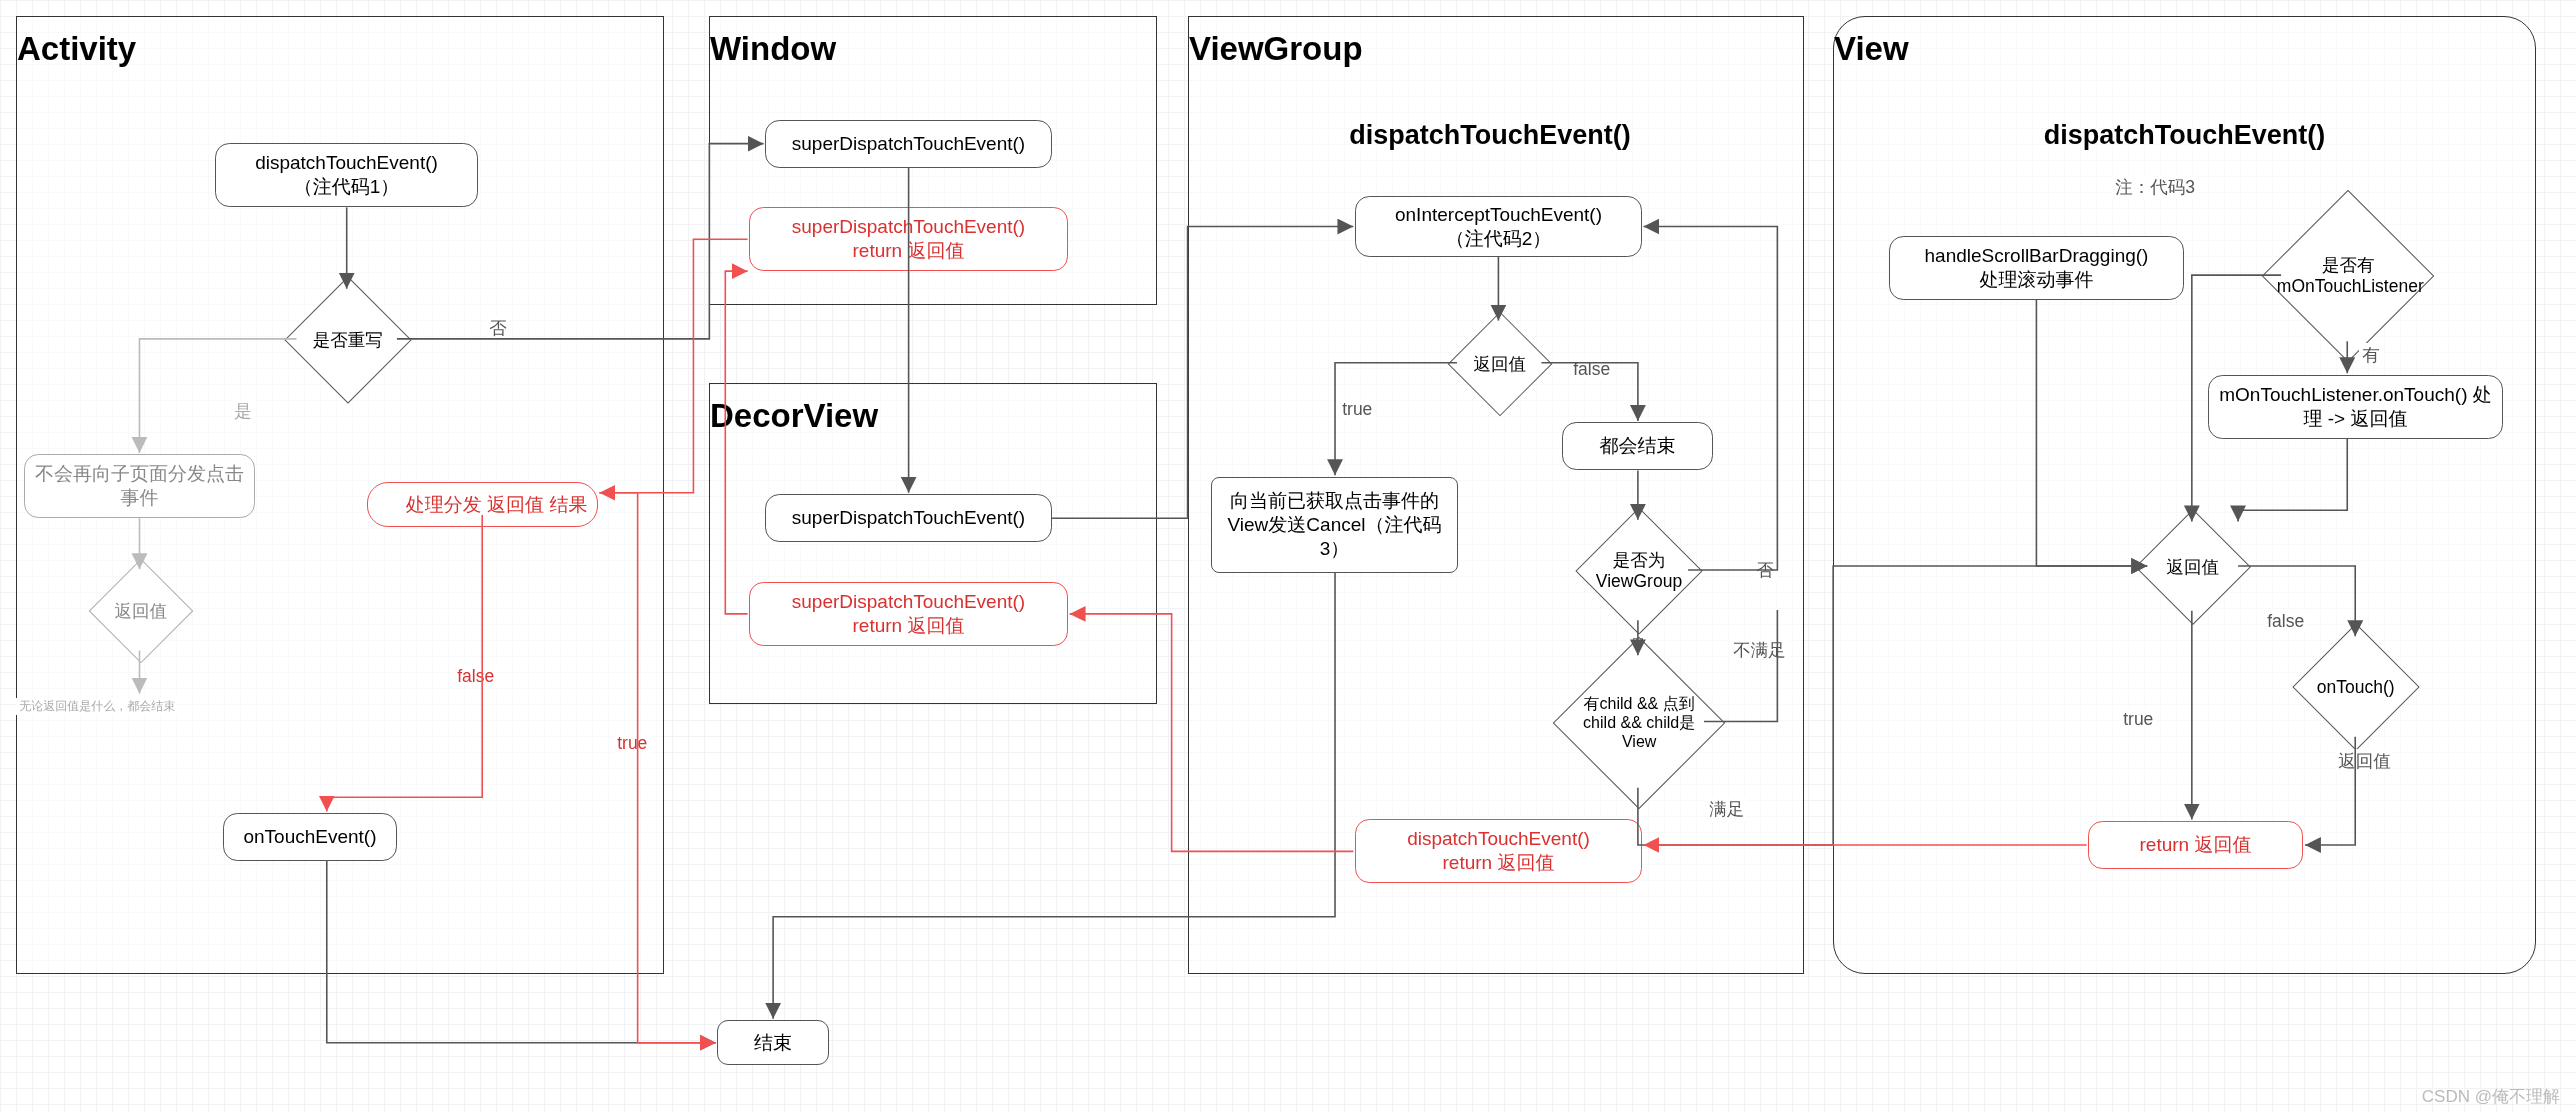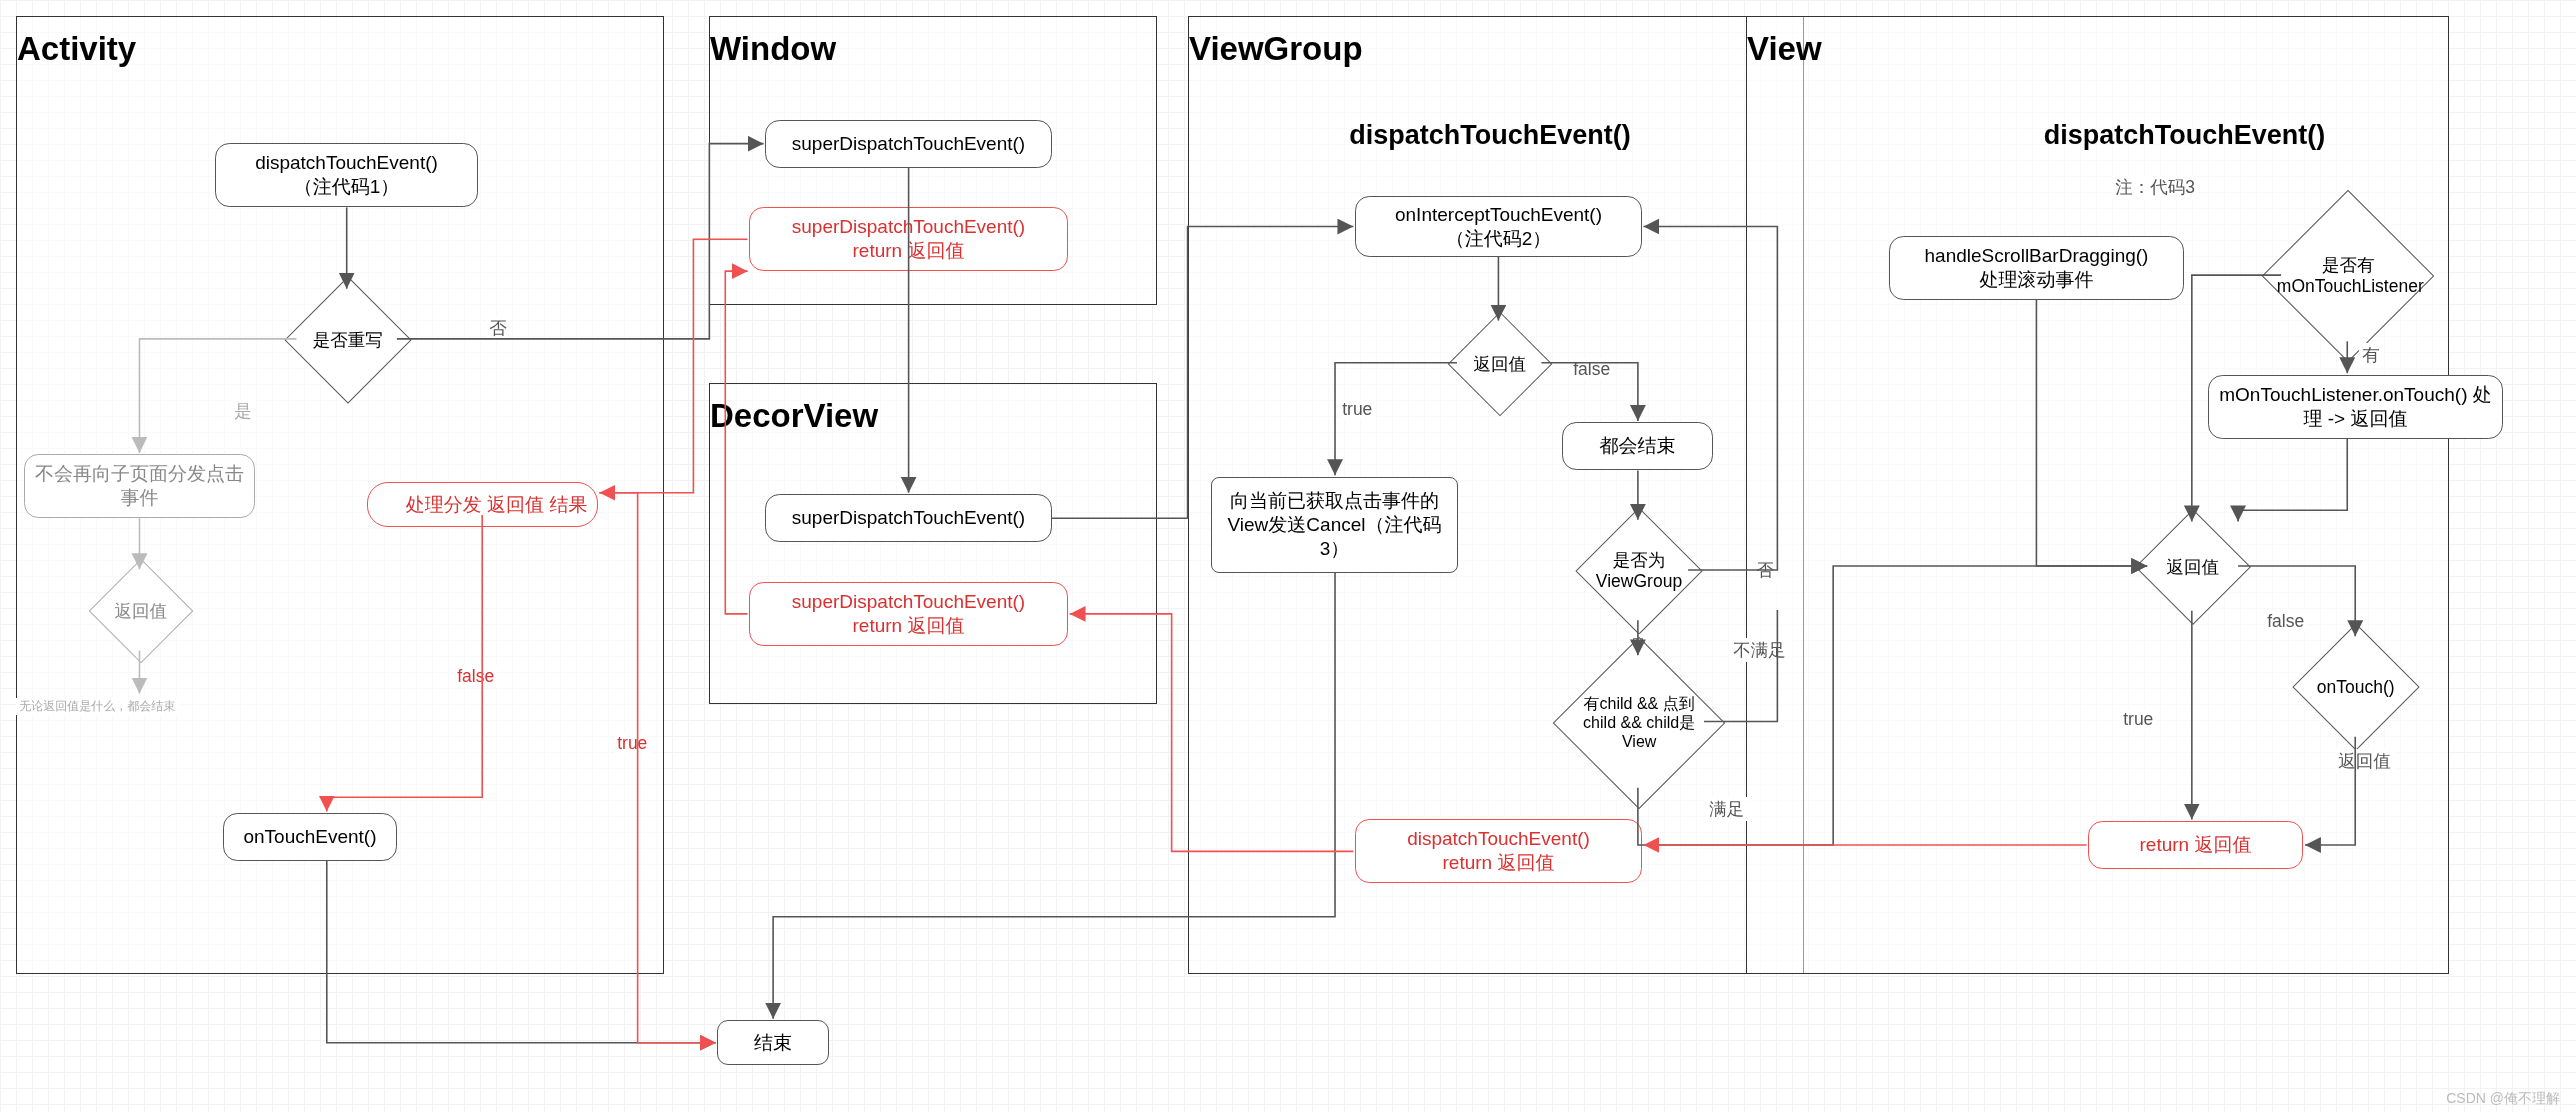--- a/index.html
+++ b/index.html
@@ -73,40 +73,40 @@
     position: absolute;
     font-size: 27px;
     font-weight: 900;
     text-align: center;
   }
   svg.edges { position: absolute; left: 0; top: 0; pointer-events: none; }
   .watermark {
     position: absolute;
     right: 16px;
     bottom: 4.8px;
-    font-size: 14px;
+    font-size: 17px;
     color: #bbb;
   }
 </style>
 </head>
 <body>
 
 <div class="swimlane" style="left:16px; top:16px; width:646px; height:956px;">
   <div class="lane-title">Activity</div>
 </div>
 <div class="swimlane" style="left:709px; top:16px; width:446px; height:287px;">
   <div class="lane-title">Window</div>
 </div>
 <div class="swimlane" style="left:709px; top:383px; width:446px; height:319px;">
   <div class="lane-title">DecorView</div>
 </div>
 <div class="swimlane" style="left:1188px; top:16px; width:614px; height:956px;">
   <div class="lane-title">ViewGroup</div>
 </div>
-<div class="swimlane" style="left:1746px; top:16px; width:701px; height:956px;">
+<div class="swimlane" style="left:1833px; top:16px; width:701px; height:956px;border-radius:32px;">
   <div class="lane-title">View</div>
 </div>
 
 <div class="node" style="left:215px; top:143px; width:263px; height:64px;">
   <span style="white-space:pre-line;">dispatchTouchEvent()
 （注代码1）</span>
 </div>
 
 <div class="diamond" style="left:303px; top:295px; width:88px; height:88px;">
   <span>是否重写</span>

